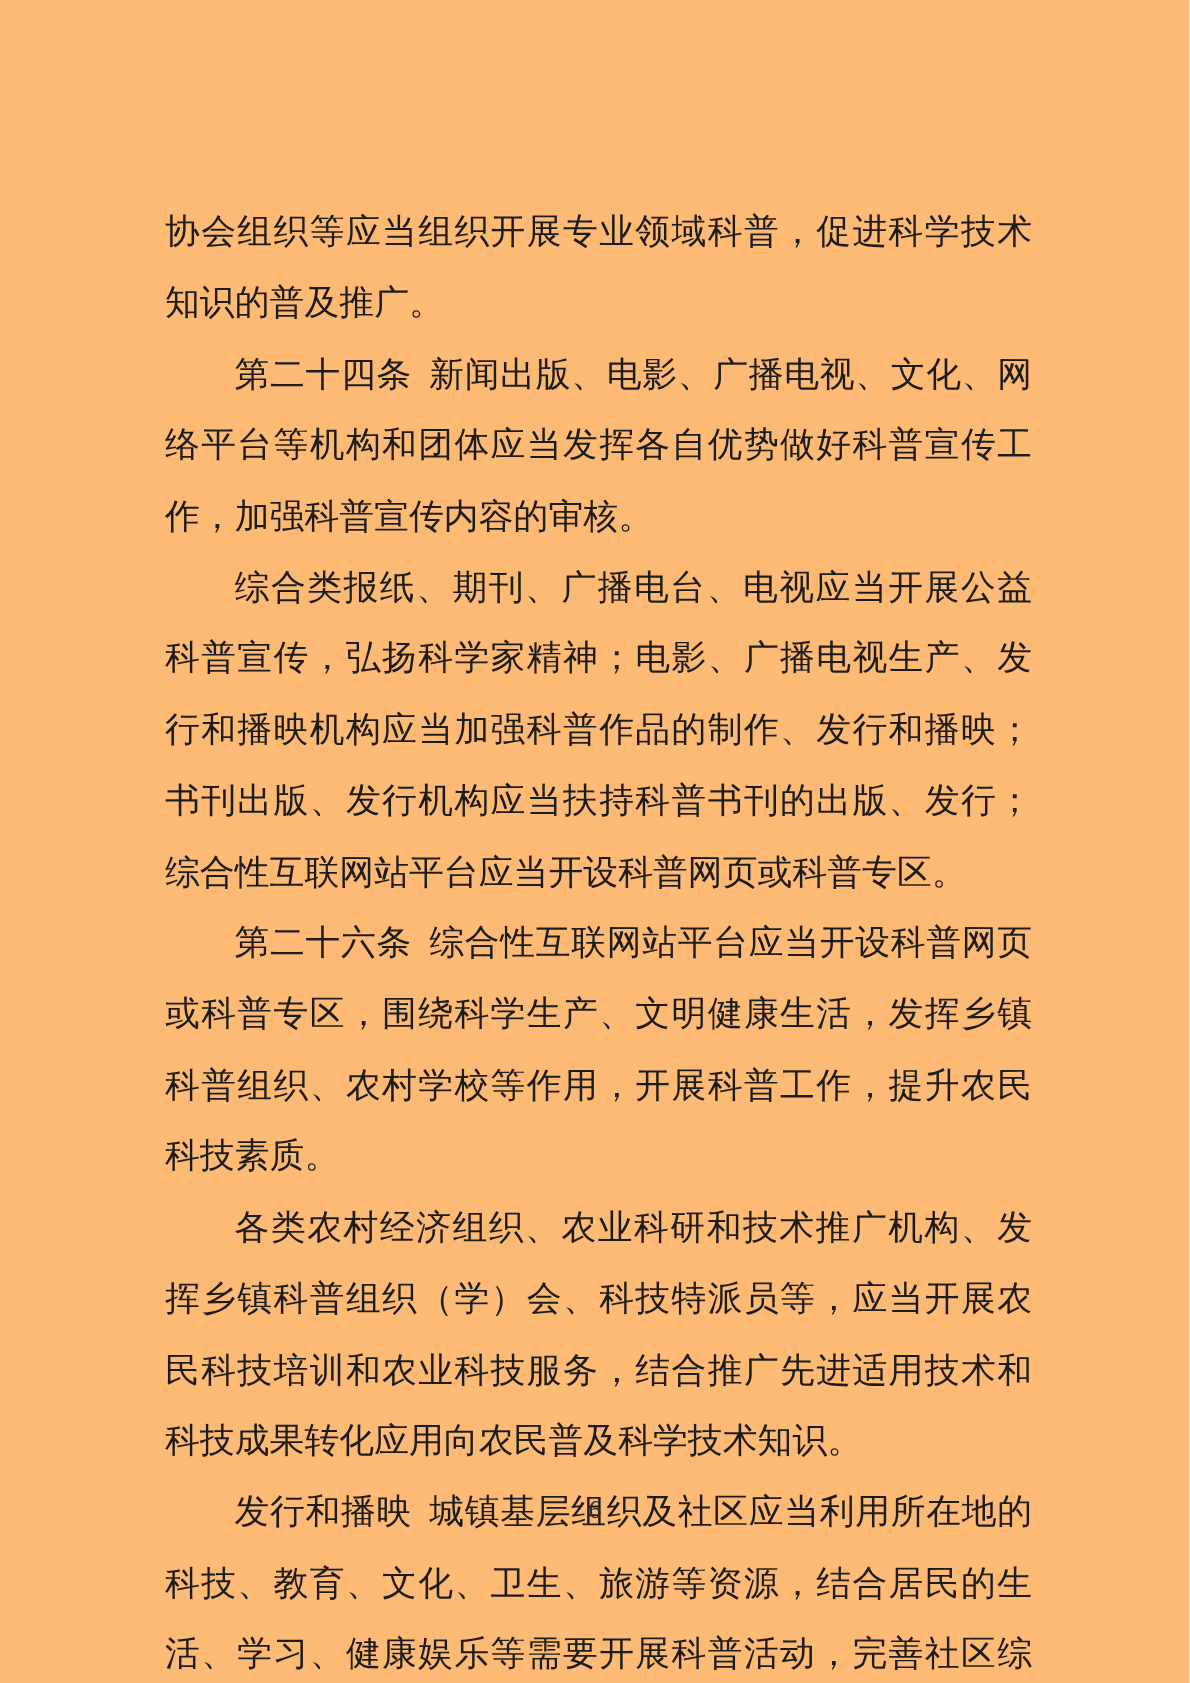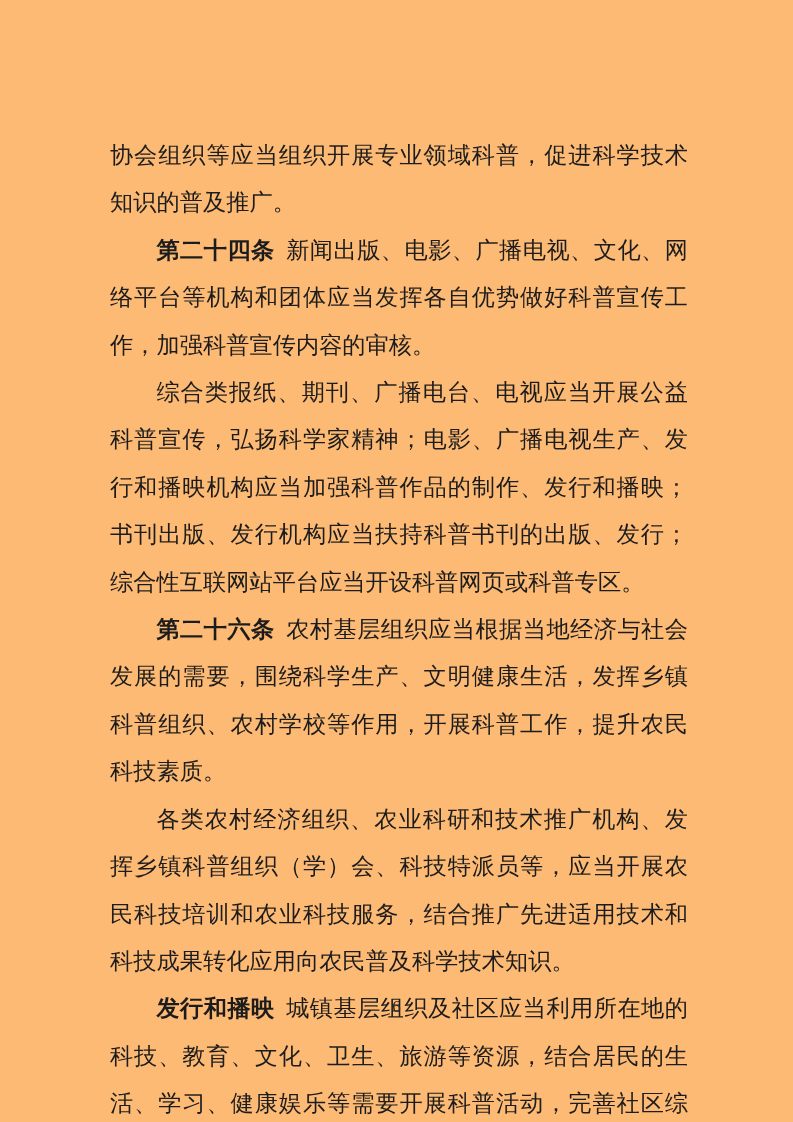--- a/index.html
+++ b/index.html
@@ -46,21 +46,21 @@
     color: #1c1c1c;
     font-weight: 400;
     word-break: break-all;
   }
 
   .para.no-indent {
     text-indent: 0;
   }
 
   .art-label {
-    font-weight: 700;
+    font-weight: 400;
     letter-spacing: 0.05px;
   }
 
   .art-gap {
     display: inline-block;
     width: 11px;
   }
 
   #page-number {
     position: absolute;
@@ -76,20 +76,20 @@
 </style>
 </head>
 <body>
 
 <div id="page">
 
   <div id="text-body">
       <p class="para no-indent"><span class="art-text">协会组织等应当组织开展专业领域科普，促进科学技术知识的普及推广。</span></p>
       <p class="para"><span class="art-label">第二十四条</span><span class="art-gap"></span><span class="art-text">新闻出版、电影、广播电视、文化、网络平台等机构和团体应当发挥各自优势做好科普宣传工作，加强科普宣传内容的审核。</span></p>
       <p class="para"><span class="art-text">综合类报纸、期刊、广播电台、电视应当开展公益科普宣传，弘扬科学家精神；电影、广播电视生产、发行和播映机构应当加强科普作品的制作、发行和播映；书刊出版、发行机构应当扶持科普书刊的出版、发行；综合性互联网站平台应当开设科普网页或科普专区。</span></p>
-      <p class="para"><span class="art-label">第二十六条</span><span class="art-gap"></span><span class="art-text">农村基层组织应当根据当地经济与社会发展的需要，围绕科学生产、文明健康生活，发挥乡镇科普组织、农村学校等作用，开展科普工作，提升农民科技素质。</span></p>
+      <p class="para"><span class="art-label">第二十六条</span><span class="art-gap"></span><span class="art-text">综合性互联网站平台应当开设科普网页或科普专区，围绕科学生产、文明健康生活，发挥乡镇科普组织、农村学校等作用，开展科普工作，提升农民科技素质。</span></p>
       <p class="para"><span class="art-text">各类农村经济组织、农业科研和技术推广机构、发挥乡镇科普组织（学）会、科技特派员等，应当开展农民科技培训和农业科技服务，结合推广先进适用技术和科技成果转化应用向农民普及科学技术知识。</span></p>
       <p class="para"><span class="art-label">发行和播映</span><span class="art-gap"></span><span class="art-text">城镇基层组织及社区应当利用所在地的科技、教育、文化、卫生、旅游等资源，结合居民的生活、学习、健康娱乐等需要开展科普活动，完善社区综合服务设施科普功</span></p>
     </div>
 
   <div id="page-number">6</div>
 
 </div>
 
 </body></html>

